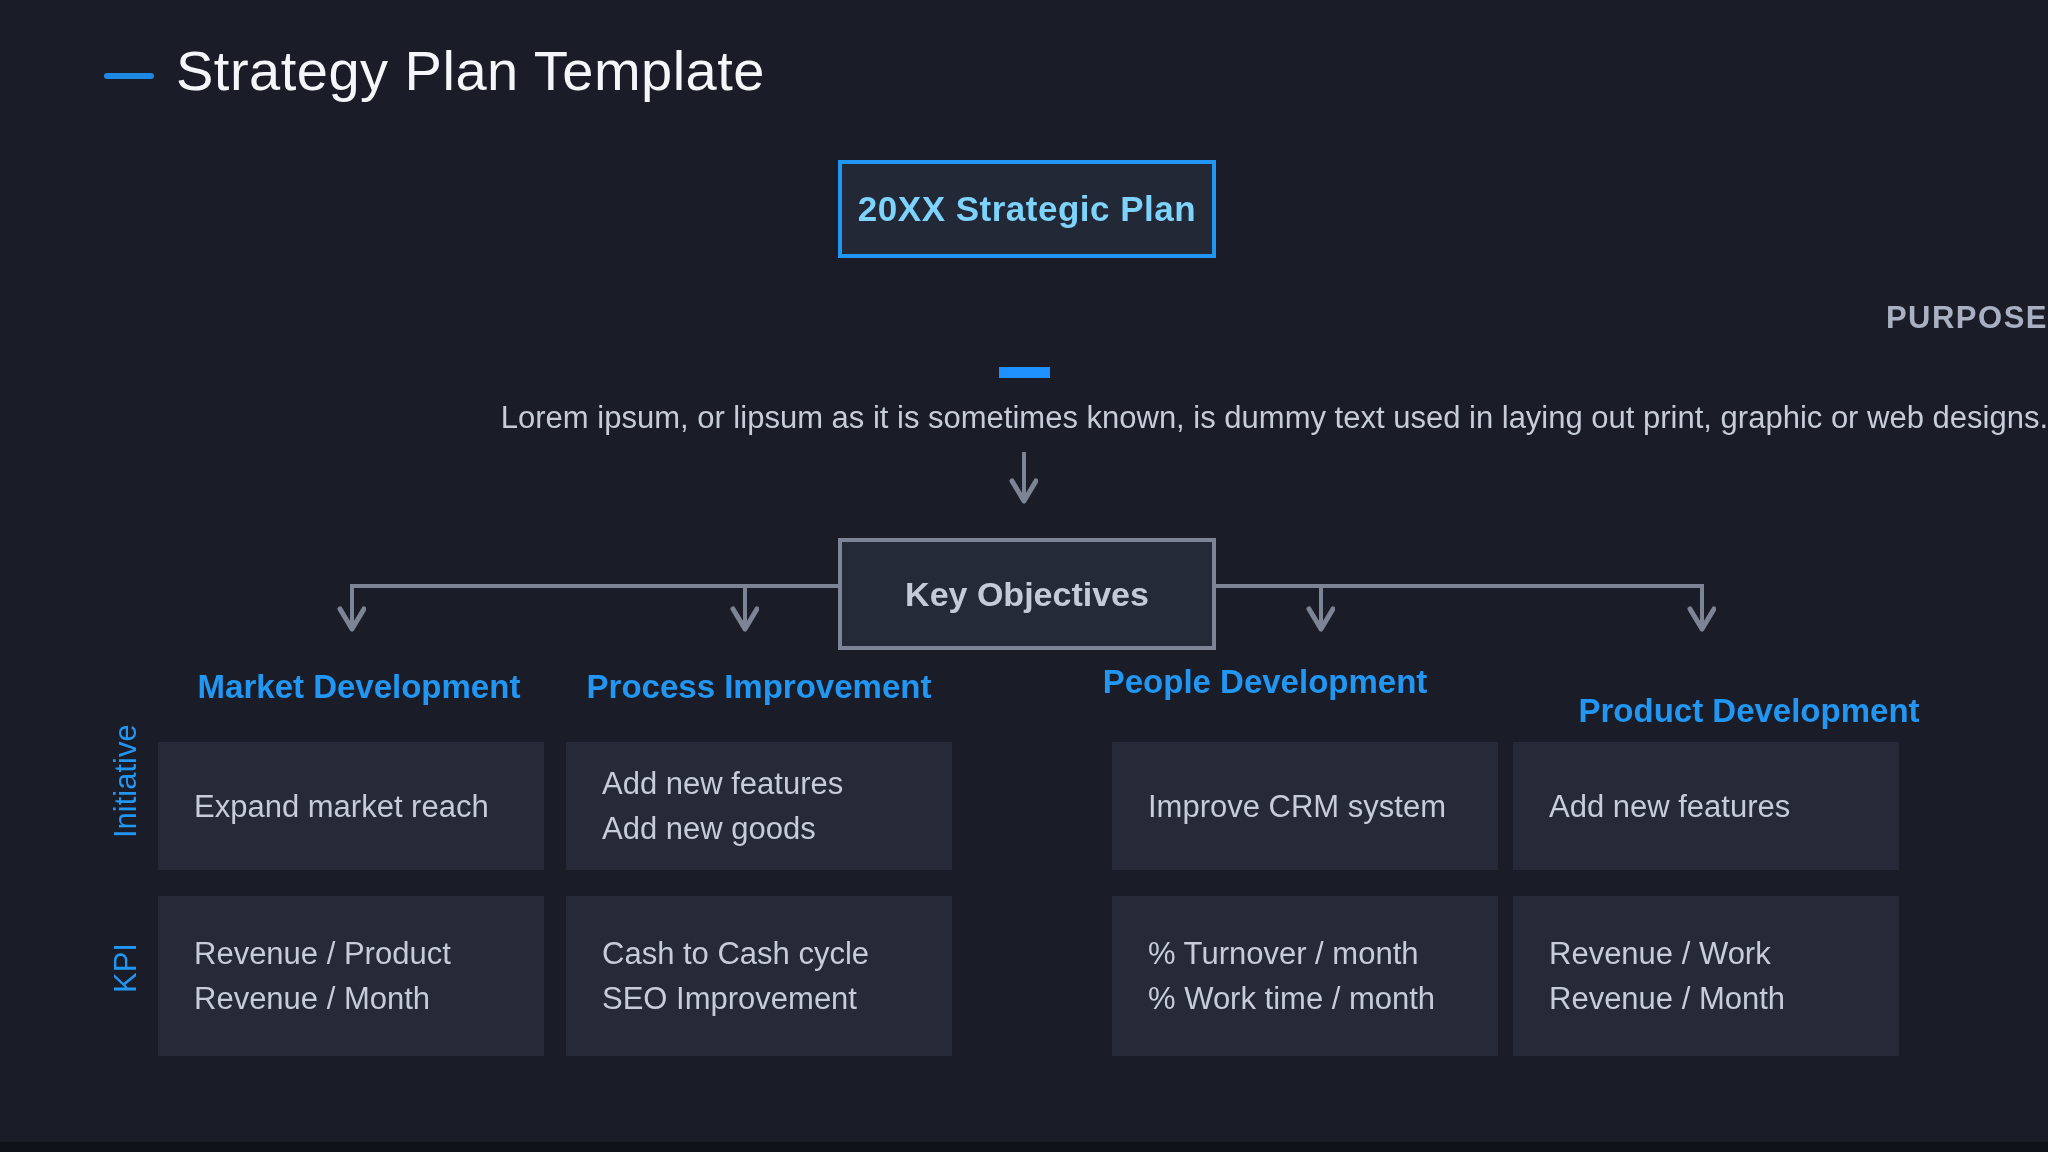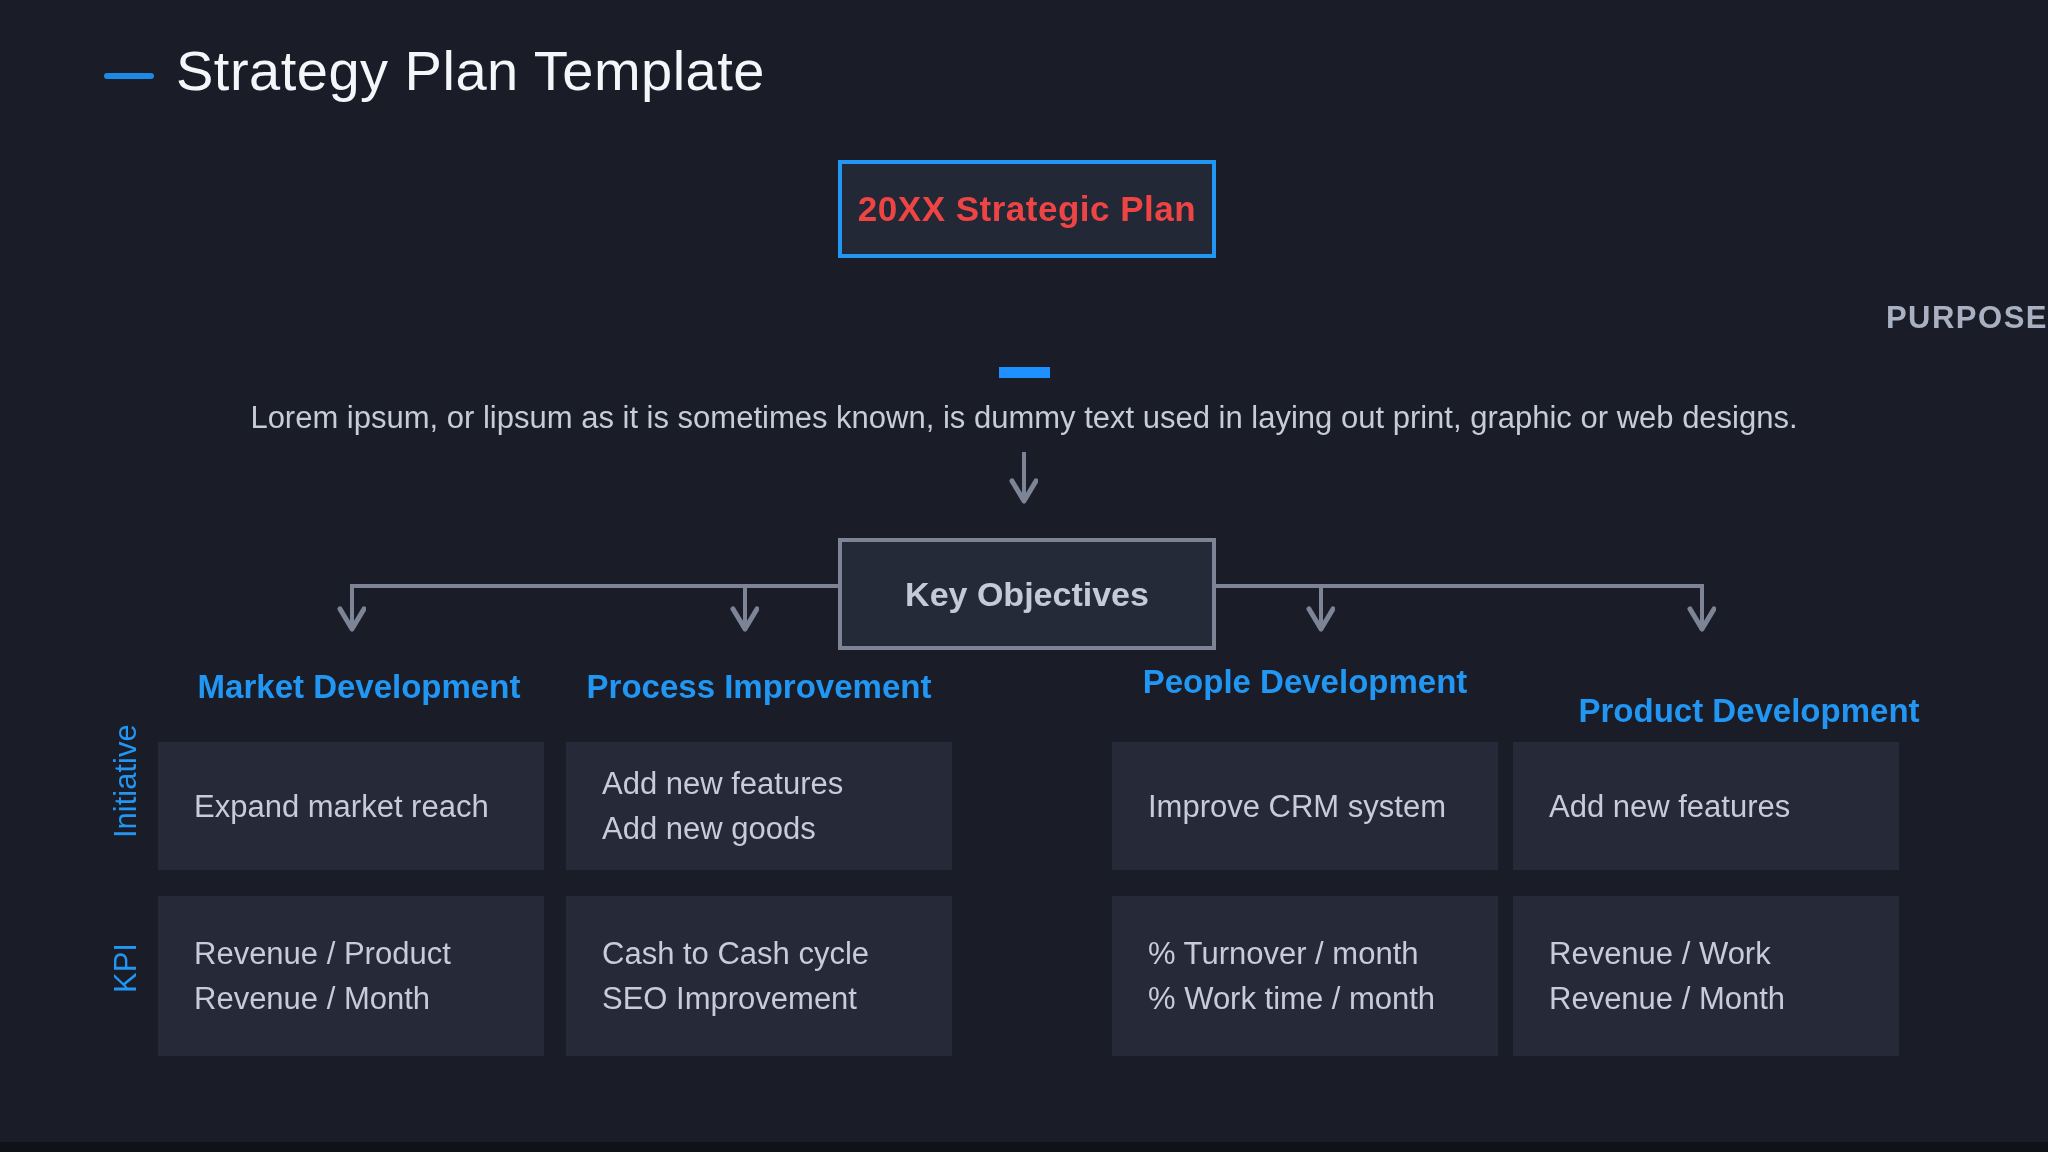--- a/index.html
+++ b/index.html
@@ -22,54 +22,54 @@
   .title-row { position: absolute; left: 104px; top: 38px; display: flex; align-items: center; justify-content: space-between; }
   .title-dash { width: 50px; height: 6px; border-radius: 3px; background: #1e88e5; margin-right: 22px; margin-top: 10px; }
   .page-title { font-size: 56px; font-weight: 400; color: #f4f6fa; letter-spacing: 0.5px; white-space: nowrap; }
 
   
   .plan-box {
     position: absolute; left: 838px; top: 160px; width: 378px; height: 98px;
     border: 4px solid #2196f3; background: #222836;
     display: flex; align-items: center; justify-content: center;
   }
-  .plan-box span { color: #ef4444; font-size: 35px; font-weight: 700; letter-spacing: 0.5px; }
+  .plan-box span { color: #7dd3fc; font-size: 35px; font-weight: 700; letter-spacing: 0.5px; }
 
   
   .purpose-heading {
     position: absolute; left: 0; top: 300px; width: 2048px;
     text-align: right; color: #a8b0c1; font-size: 31px; font-weight: 700; letter-spacing: 1.5px;
   }
   .purpose-underline {
     position: absolute; left: 999px; top: 367px; width: 51px; height: 11px; background: #1e90ff;
   }
   .purpose-desc {
     position: absolute; left: 0; top: 400px; width: 2048px; margin: 0;
-    text-align: center; color: #c6ccd8; font-size: 31px; font-weight: 400;
+    text-align: right; color: #c6ccd8; font-size: 31px; font-weight: 400;
   }
 
   
   .connectors { position: absolute; left: 0; top: 0; pointer-events: none; }
 
   
   .objectives-box {
     position: absolute; left: 838px; top: 538px; width: 378px; height: 112px;
     border: 4px solid #7d8495; background: #252a38;
     display: flex; align-items: center; justify-content: center; z-index: 2;
   }
   .objectives-box span { color: #c4cbd8; font-size: 34px; font-weight: 700; }
 
   
   .col-heading {
     position: absolute; top: 668px; width: 386px; text-align: center;
     color: #2196f3; font-size: 33px; font-weight: 700; white-space: nowrap;
   }
   .col-heading.c0 { left: 166px; }
   .col-heading.c1 { left: 566px; }
-  .col-heading.c2 { left: 1112px; top: 663px; }
+  .col-heading.c2 { left: 1072px; top: 663px; }
   .col-heading.c3 { left: 1556px; margin-top: 24px; }
 
   .card {
     position: absolute; width: 386px; background: #252938;
     display: flex; flex-direction: column; justify-content: center;
     padding-left: 36px; gap: 14px;
   }
   .card.row-initiative { top: 742px; height: 128px; }
   .card.row-kpi { top: 896px; height: 160px; }
   .card.c0 { left: 158px; }

